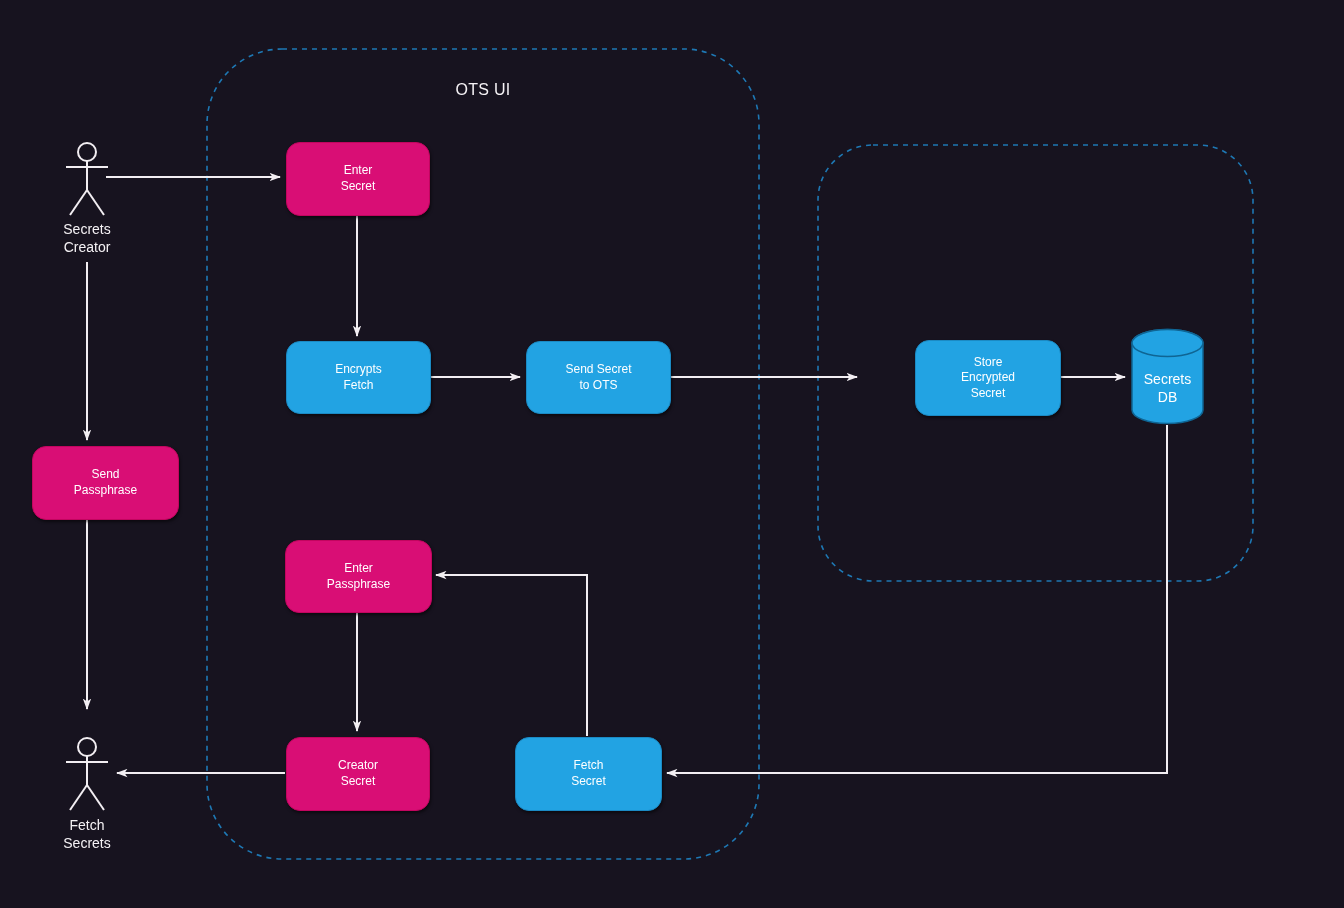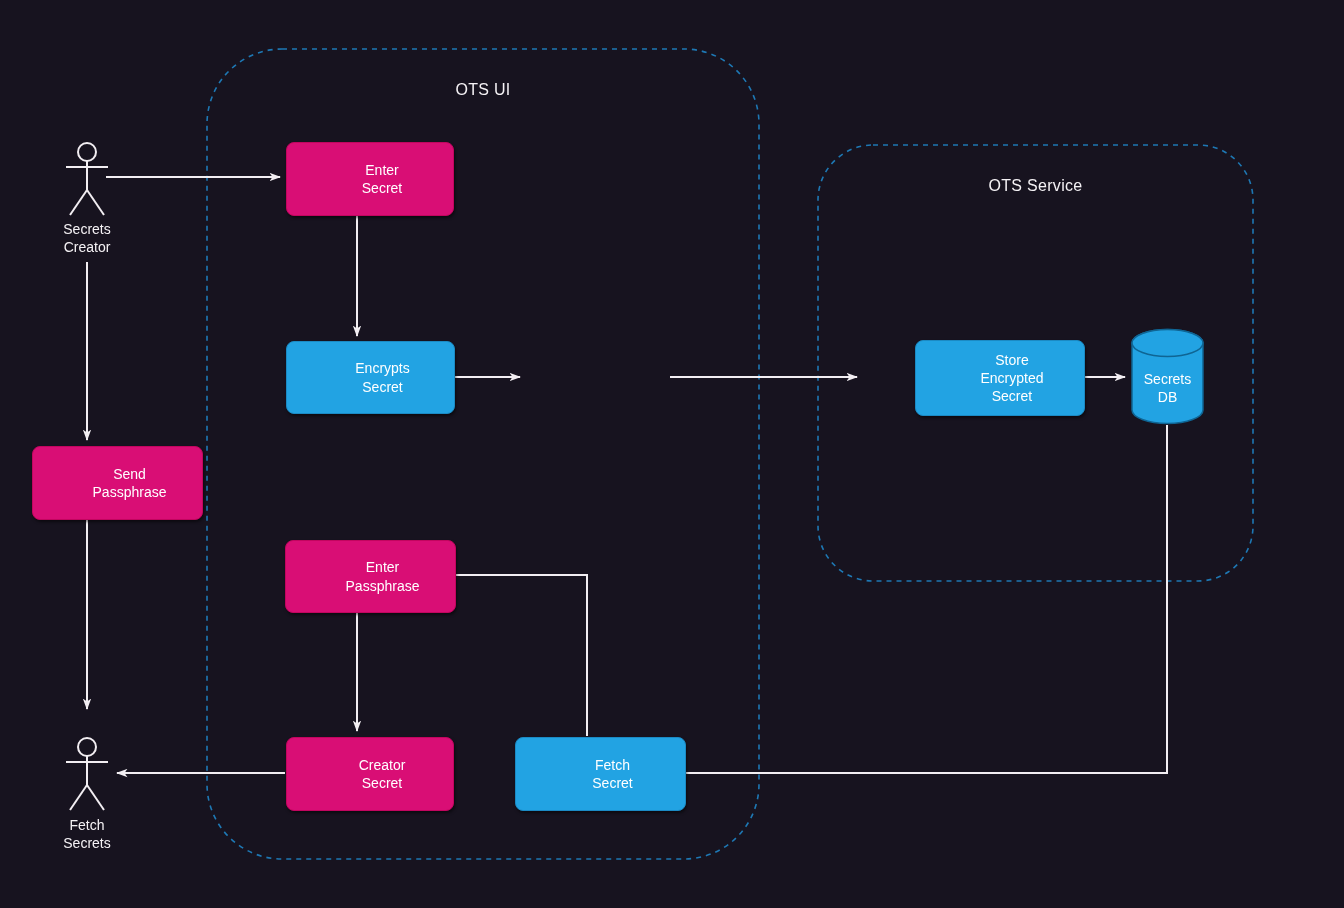--- a/index.html
+++ b/index.html
@@ -3,22 +3,22 @@
 <meta charset="utf-8">
 <style>
   html,body{margin:0;padding:0;background:#17131f;}
   .canvas{
     position:relative;width:1344px;height:908px;background:#17131f;
     font-family:"Liberation Sans",sans-serif;overflow:hidden;margin-top:12px;
   }
   .layer{position:absolute;left:0;top:0;}
   .node{
     position:absolute;display:flex;align-items:center;justify-content:center;
-    text-align:center;color:#ffffff;font-size:14px;line-height:1.3;
-    border-radius:8px;white-space:pre-line;padding-left:24px;
+    text-align:center;color:#ffffff;font-size:12px;line-height:1.3;
+    border-radius:14px;white-space:pre-line;
   }
   .pink{background:#d90e75;border:1px solid #c2055f;box-shadow:1px 2px 3px rgba(0,0,0,.5);}
   .blue{background:#22a3e3;border:1px solid #1b8ac4;box-shadow:1px 2px 3px rgba(0,0,0,.5);}
   .ctitle{
     position:absolute;text-align:center;color:#f5f2f5;font-size:16px;letter-spacing:.3px;
   }
   .alabel{
     position:absolute;text-align:center;color:#f5f2f5;font-size:14px;
     line-height:1.25;white-space:pre-line;
   }
@@ -72,37 +72,40 @@
       <line x1="87" y1="773" x2="104" y2="798"></line>
     </g>
 
     <g>
       <path d="M1132,331 A35.5,13.5 0 0 1 1203,331 L1203,398 A35.5,13.5 0 0 1 1132,398 Z" fill="#22a3e3" stroke="#0f6594" stroke-width="1.5"></path>
       <ellipse cx="1167.5" cy="331" rx="35.5" ry="13.5" fill="#22a3e3" stroke="#0f6594" stroke-width="1.5"></ellipse>
     </g>
   </svg>
 
   <div class="ctitle" style="left:207px;width:552px;top:69px">OTS UI</div>
-  <div class="ctitle" style="left:818px;width:435px;top:165px">OTS Service</div>
 
   <div class="alabel" style="left:37px;width:100px;top:209px">Secrets
 Creator</div>
   <div class="alabel" style="left:37px;width:100px;top:805px">Fetch
 Secrets</div>
 
   <div class="node pink" style="left:286px;top:130px;width:142px;height:72px">
     <span>Enter
 Secret</span>
   </div>
 
   <div class="node blue" style="left:286px;top:329px;width:143px;height:71px">
     <span>Encrypts
-Secret</span>
+Fetch</span>
   </div>
 
+  <div class="node blue" style="left:526px;top:329px;width:143px;height:71px">
+    <span>Send Secret
+to OTS</span>
+  </div>
 
   <div class="node blue" style="left:915px;top:328px;width:144px;height:74px">
     <span>Store
 Encrypted
 Secret</span>
   </div>
 
   <div class="cyl-label">Secrets
 DB</div>
 

